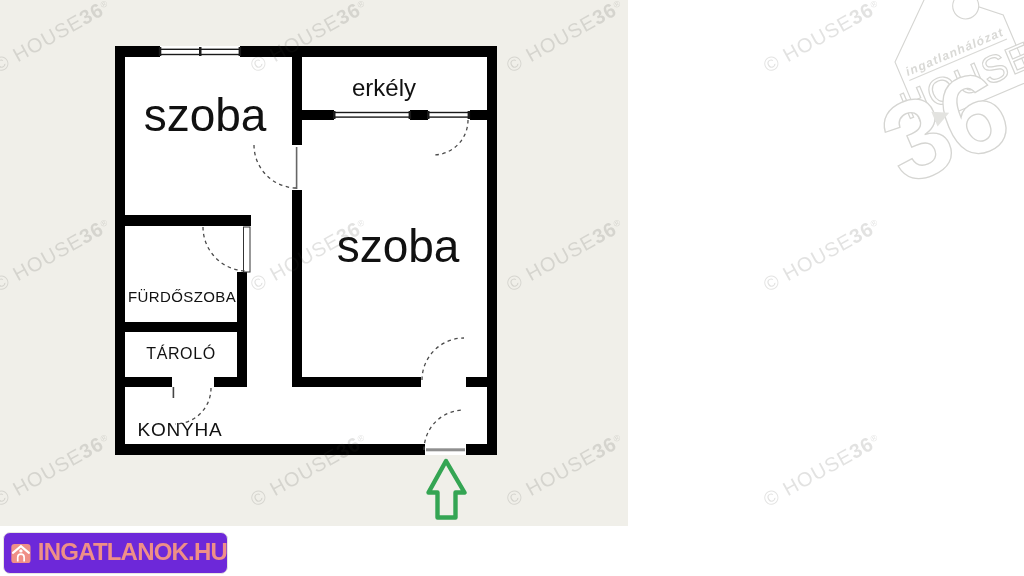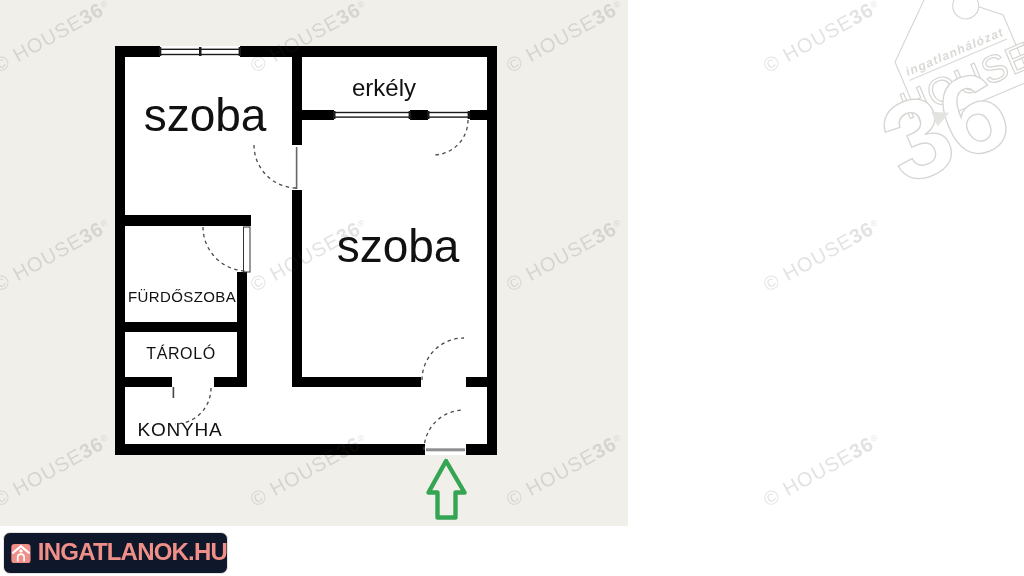--- a/index.html
+++ b/index.html
@@ -21,21 +21,21 @@
   }
   .wm b { font-weight:700; }
   .wm sup { font-size:9px; vertical-align:6px; }
 
   
   .logo36 { position:absolute; right:0; top:0; width:190px; height:220px; z-index:3; pointer-events:none; }
 
   
   .ing-card {
     position:absolute; left:3px; top:532px; width:225px; height:42px; z-index:3;
-    background:#0f172a; border:1px solid #e7e5e1; border-radius:7px;
+    background:#6d28d9; border:1px solid #e7e5e1; border-radius:7px;
     display:flex; align-items:center; gap:7px; padding-left:7px;
   }
   .ing-text {
     color:var(--ing-coral,#ef8f87); font-weight:700; font-size:24px;
     letter-spacing:-0.8px; line-height:1; padding-bottom:2px;
   }
 
   
   text { font-family:"Liberation Sans","DejaVu Sans",sans-serif; fill:#111; }
   .room-big   { font-size:46px; }

